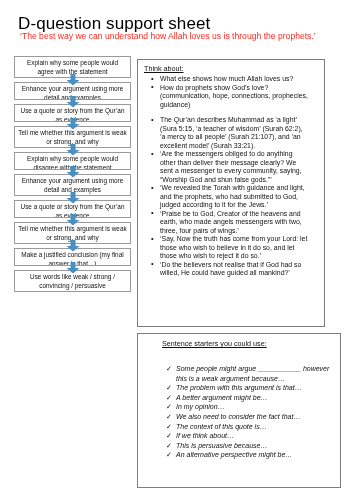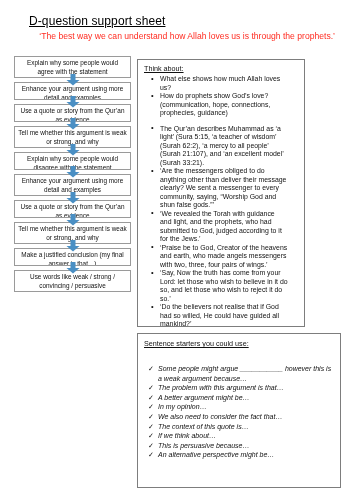--- a/index.html
+++ b/index.html
@@ -9,32 +9,30 @@
     font-family:"Liberation Sans", sans-serif;
     color:#1a1a1a;
     overflow:hidden;
     position:relative;
   }
   .page{position:absolute;inset:0;}
 
   
   .title{
     position:absolute;left:18px;top:14px;
-    font-size:12px;
-    text-decoration:underline;
+    font-size:17px;
     color:#000;
     letter-spacing:.1px;
     white-space:nowrap;
-    margin-left:11px;
   }
   .redquote{
     position:absolute;left:20px;top:31px;width:315px;
     font-size:8.6px;
     color:#ff2b20;
-    text-align:right;
+    text-align:left;
     line-height:11.5px;
   }
 
   
   .flow{
     position:absolute;left:14px;top:56px;width:117px;
   }
   .fbox{
     border:1px solid #9a9a9a;
     background:#fff;
@@ -56,22 +54,22 @@
   }
   .arrow{display:block;}
 
   
   .panel{
     position:absolute;
     border:1px solid #7d7d7d;
     background:#fff;
     box-sizing:border-box;
   }
-  #think-panel{left:137px;top:59px;width:168px;height:268px;padding:4px 16px 0 6px;}
-  #starters-panel{left:137px;top:333px;width:204px;height:155px;padding:5px 6px 0 6px;}
+  #think-panel{left:137px;top:59px;width:188px;height:268px;padding:4px 16px 0 6px;}
+  #starters-panel{left:137px;top:333px;width:204px;height:155px;padding:5px 6px 0 24px;}
 
   .sub-head{
     font-size:7.2px;
     text-decoration:underline;
     color:#111;
     margin:0 0 2px 0;
   }
   ul.bl{margin:0 0 4px 0;padding:0 0 0 16px;list-style:none;}
   ul.bl li{
     position:relative;

